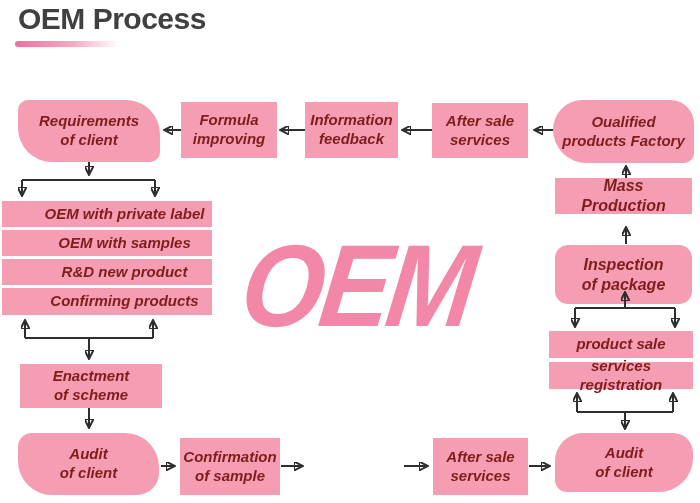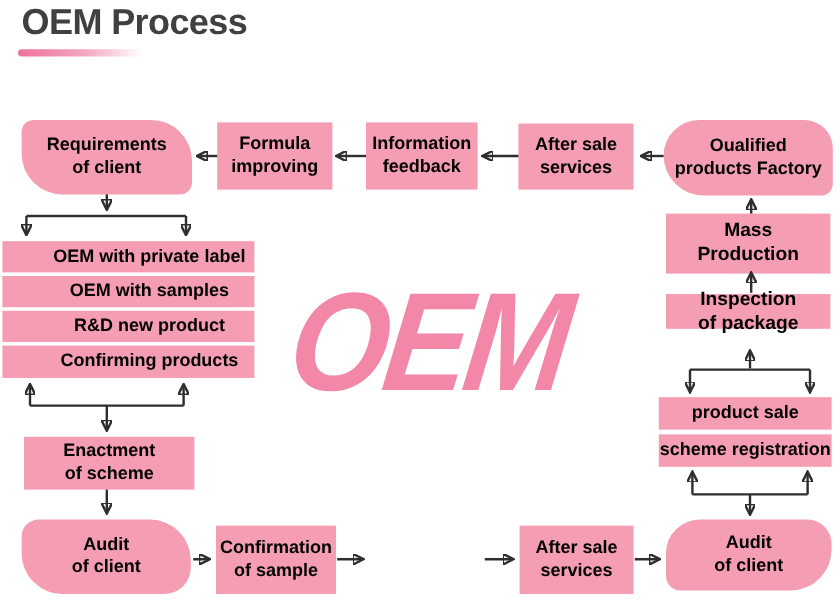--- a/index.html
+++ b/index.html
@@ -9,23 +9,23 @@
   }
   .title{
     position:absolute;left:18px;top:2px;font-size:30px;font-weight:bold;
     color:#404040;letter-spacing:-0.5px;
   }
   .title-underline{
     position:absolute;left:15px;top:41px;width:104px;height:6px;border-radius:3px;
     background:linear-gradient(90deg,#ee7198 0%,#f5a9c1 55%,rgba(245,169,193,0) 100%);
   }
   .node{
-    position:absolute;background:#f49db3;color:#000000;font-weight:bold;
+    position:absolute;background:#f49db3;color:#7f1d1d;font-weight:bold;
     display:flex;align-items:center;justify-content:center;text-align:center;
-    white-space:pre-line;line-height:1.25;font-size:15px;
+    white-space:pre-line;line-height:1.25;font-size:15px;font-style:italic;
   }
   .node.sm{font-size:15px;padding-left:35px;}
   .node.rc{font-size:16px;}
   .logo{
     position:absolute;left:210px;top:224px;width:295px;height:122px;
     display:flex;align-items:center;justify-content:center;
     font-size:106px;font-weight:bold;font-style:italic;color:#f287a7;
     transform:skewX(-7deg) scaleY(1.1);letter-spacing:-4px;
   }
   svg.connectors{position:absolute;left:0;top:0;pointer-events:none;}
@@ -62,26 +62,26 @@
   <div class="node" style="left:18px;top:433px;width:141px;height:62px;border-radius:14px 34px 22px 34px;">Audit
 of client</div>
 
   <div class="node" style="left:180px;top:438px;width:100px;height:57px;">Confirmation
 of sample</div>
   <div class="node" style="left:433px;top:438px;width:95px;height:57px;">After sale
 services</div>
   <div class="node" style="left:555px;top:433px;width:138px;height:59px;border-radius:28px 20px 34px 12px;">Audit
 of client</div>
 
-  <div class="node rc" style="left:555px;top:178px;width:137px;height:50px;">Mass
+  <div class="node rc" style="left:555px;top:178px;width:137px;height:36px;">Mass
 Production</div>
-  <div class="node rc" style="left:555px;top:245px;width:137px;height:29px;">Inspection
+  <div class="node rc" style="left:555px;top:245px;width:137px;height:59px;border-radius:13px;">Inspection
 of package</div>
   <div class="node" style="left:549px;top:331px;width:144px;height:27px;">product sale</div>
-  <div class="node" style="left:549px;top:362px;width:144px;height:27px;">scheme registration</div>
+  <div class="node" style="left:549px;top:362px;width:144px;height:27px;">services registration</div>
 
   <svg class="connectors" width="700" height="503">
     <defs>
       <marker id="ah" markerWidth="10" markerHeight="9" refX="8" refY="4.5" orient="auto" markerUnits="userSpaceOnUse">
         <path d="M0,0 L9,4.5 L0,9 z" fill="#2e2e2e" stroke="none"></path>
       </marker>
     </defs>
 
     <path d="M181,130 L165,130" marker-end="url(#ah)"></path>
     <path d="M305,130 L281,130" marker-end="url(#ah)"></path>

